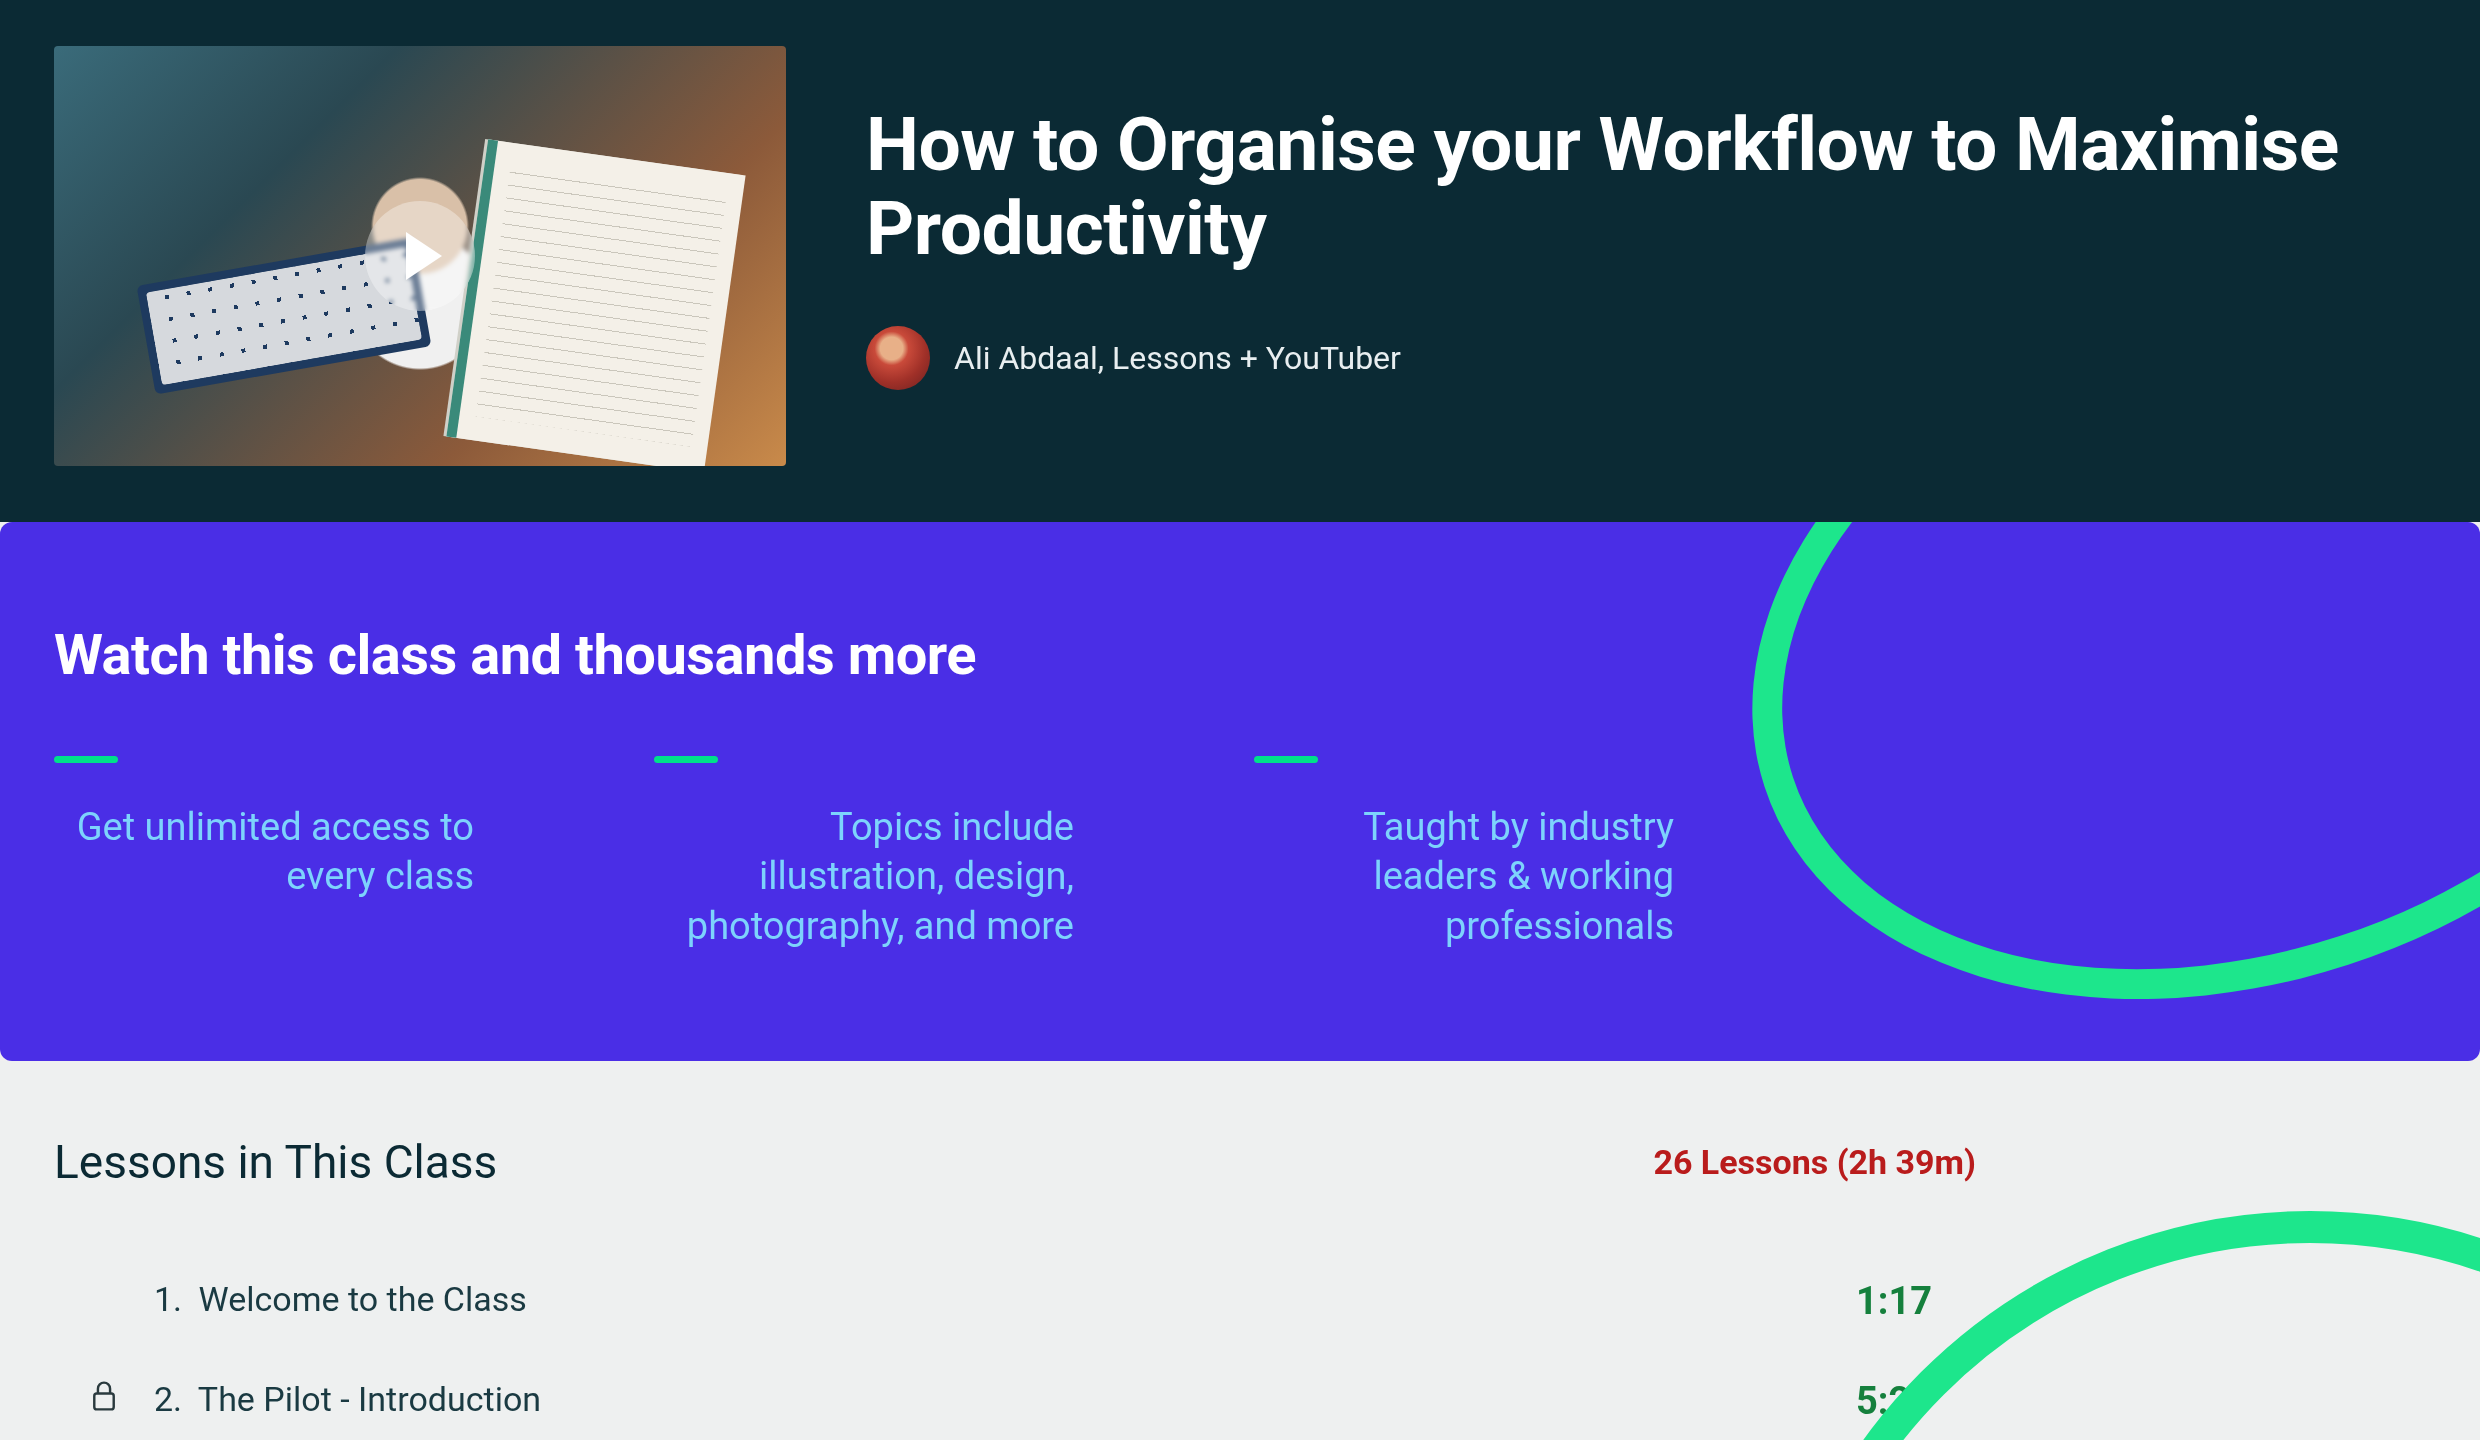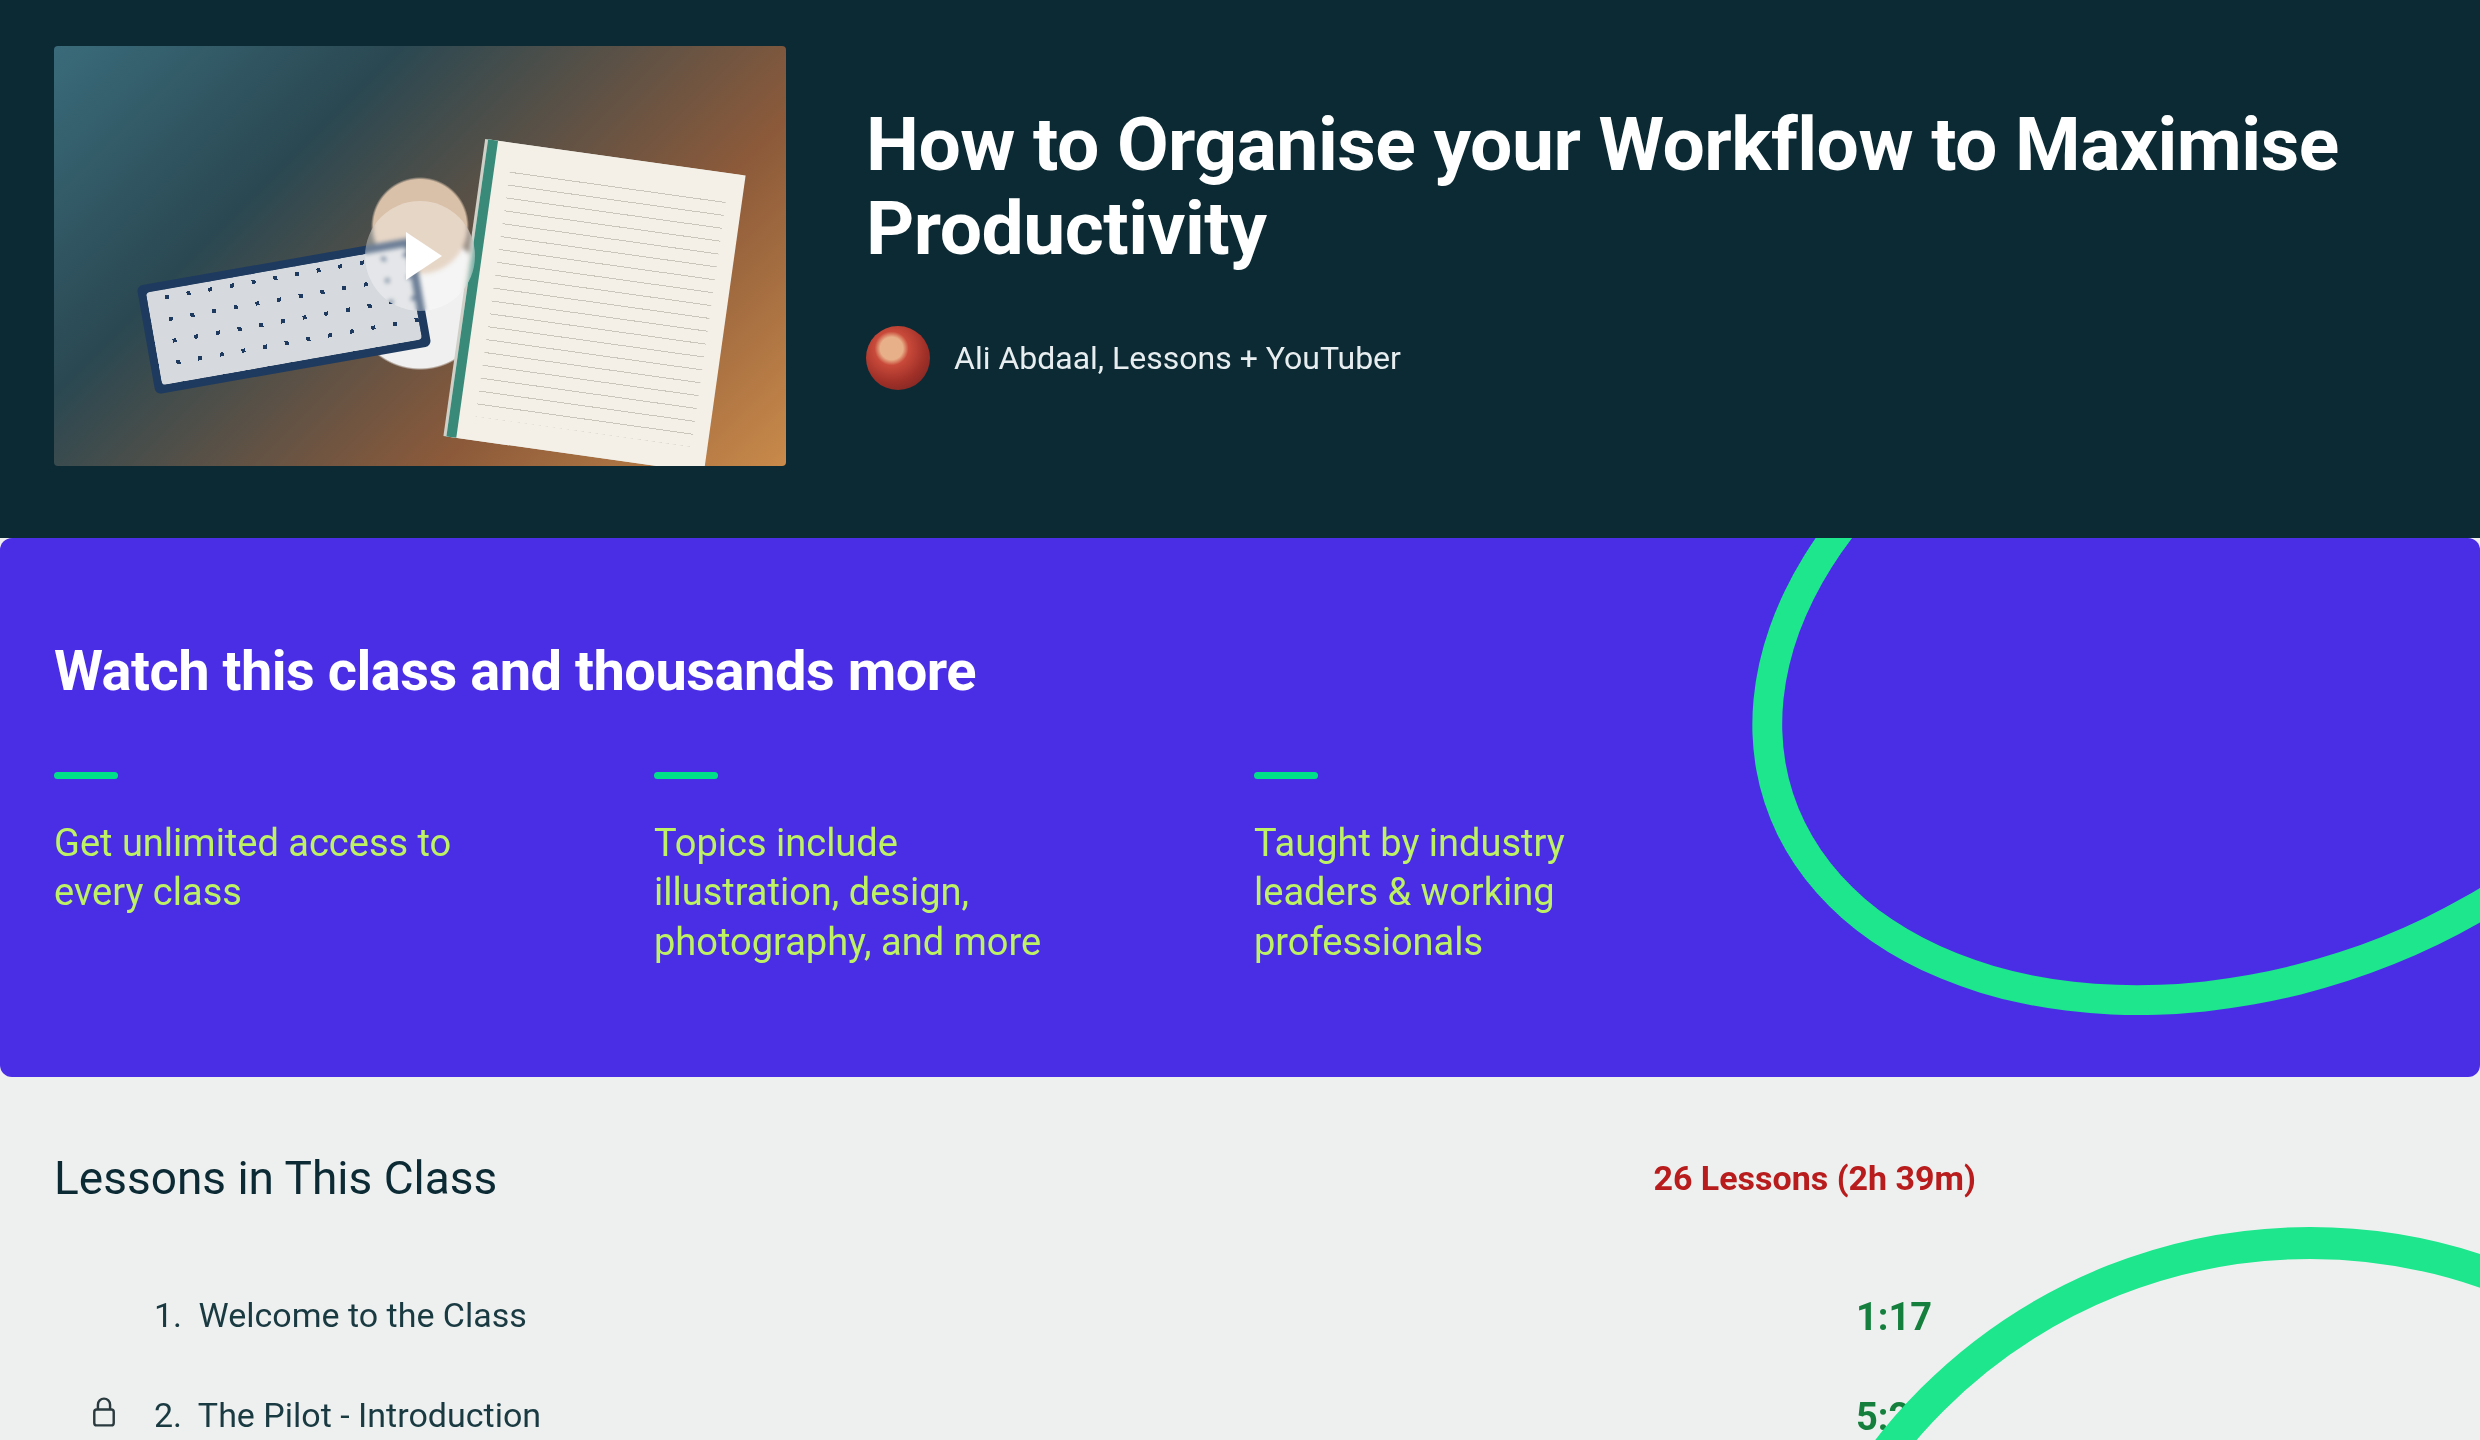--- a/index.html
+++ b/index.html
@@ -6,21 +6,21 @@
   body {
     font-family: -apple-system, BlinkMacSystemFont, "Segoe UI", Roboto, Helvetica, Arial, sans-serif;
     background: #f0f0f0;
     width: 2480px;
     overflow-x: hidden;
   }
 
   
   .hero {
     background: #0b2a34;
-    padding: 46px 54px 72px 54px;
+    padding: 46px 54px 56px 54px;
     display: flex;
     gap: 80px;
     align-items: flex-start;
     position: relative;
   }
   .thumbnail {
     width: 750px;
     height: 420px;
     background: linear-gradient(135deg, #3a6b7a 0%, #2a4852 30%, #8c5a3a 70%, #c98a4a 100%);
     border-radius: 4px;
@@ -142,24 +142,25 @@
   .feature {
     max-width: 420px;
   }
   .feature-dash {
     width: 64px; height: 7px;
     background: #00e08a;
     border-radius: 4px;
     margin-bottom: 40px;
   }
   .feature-text {
-    color: #bef264;
+    color: #7dd3fc;
     font-size: 38px;
     line-height: 1.3;
     font-weight: 400;
+    text-align: right;
   }
   .green-swoosh-top {
     position: absolute;
     right: -260px;
     top: -240px;
     width: 1000px;
     height: 700px;
     border: 30px solid #1de68c;
     border-radius: 50%;
     transform: rotate(-18deg);

